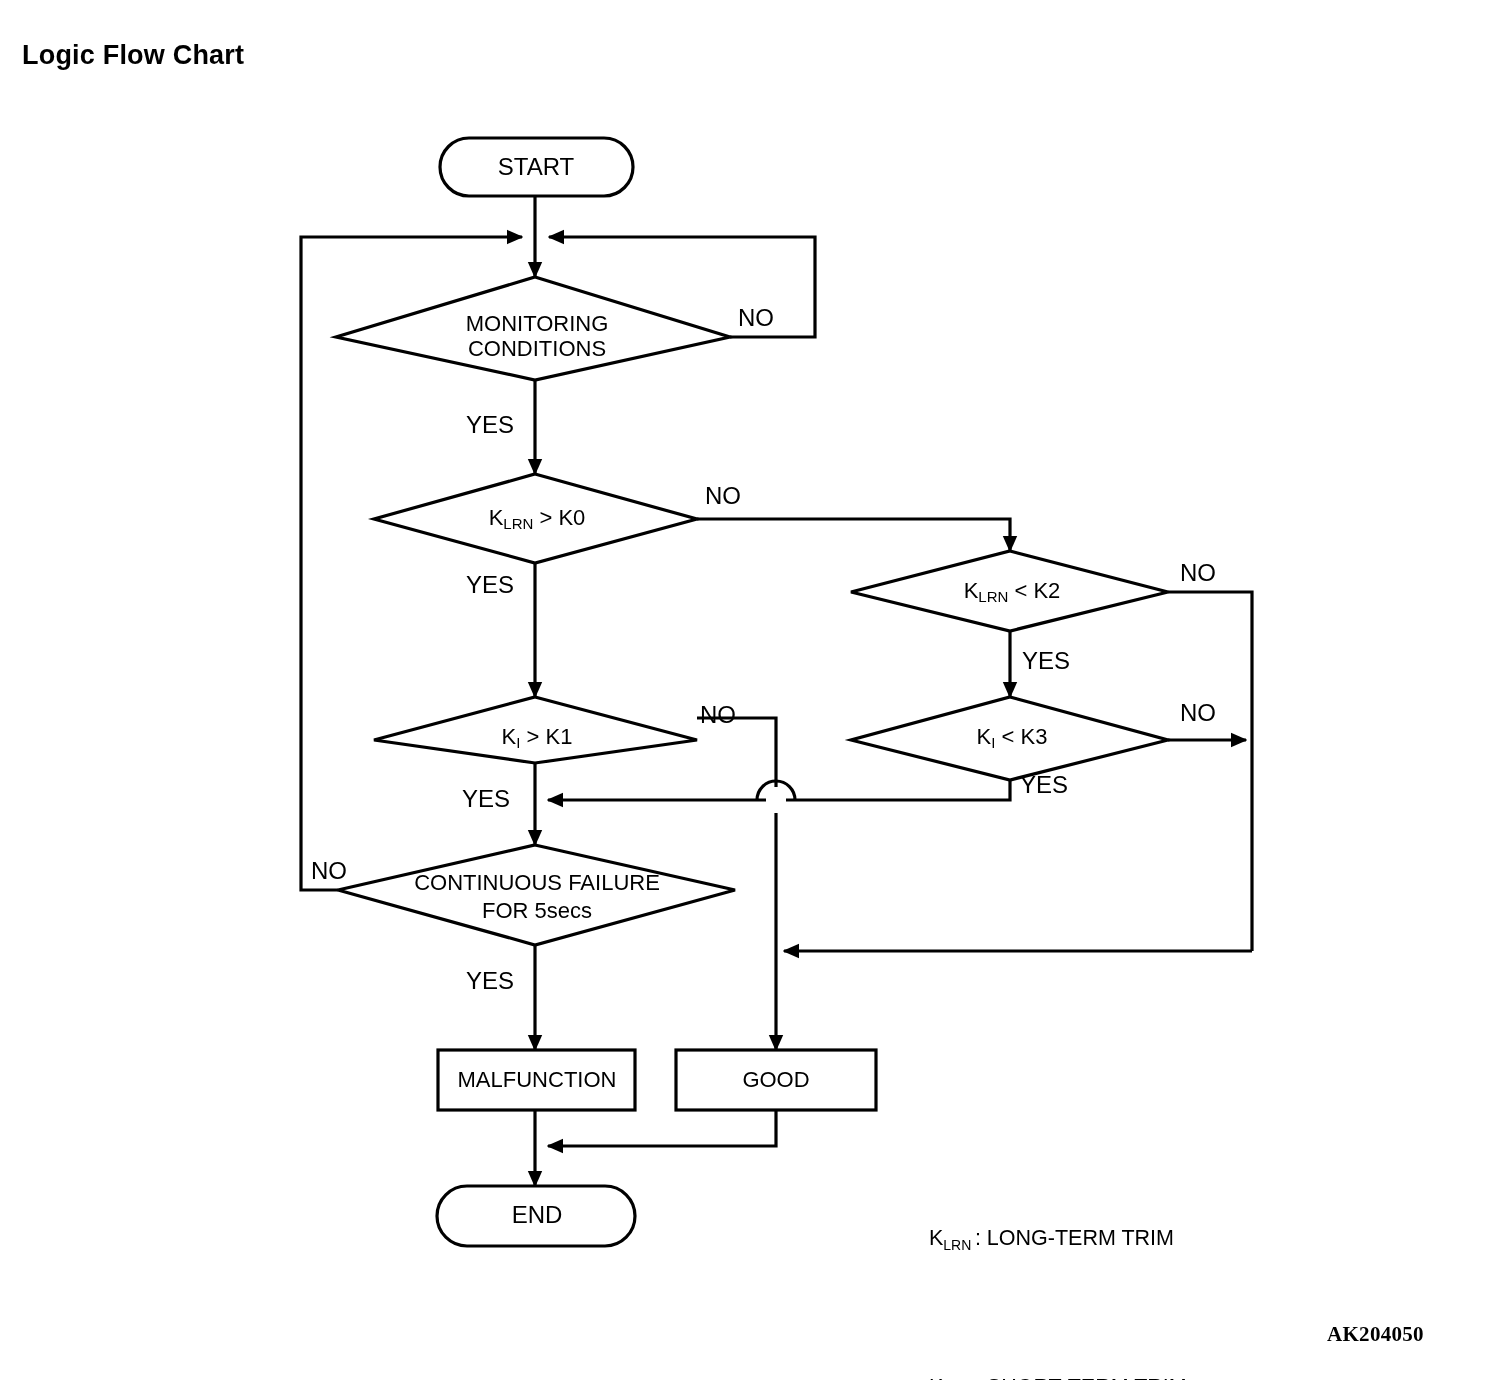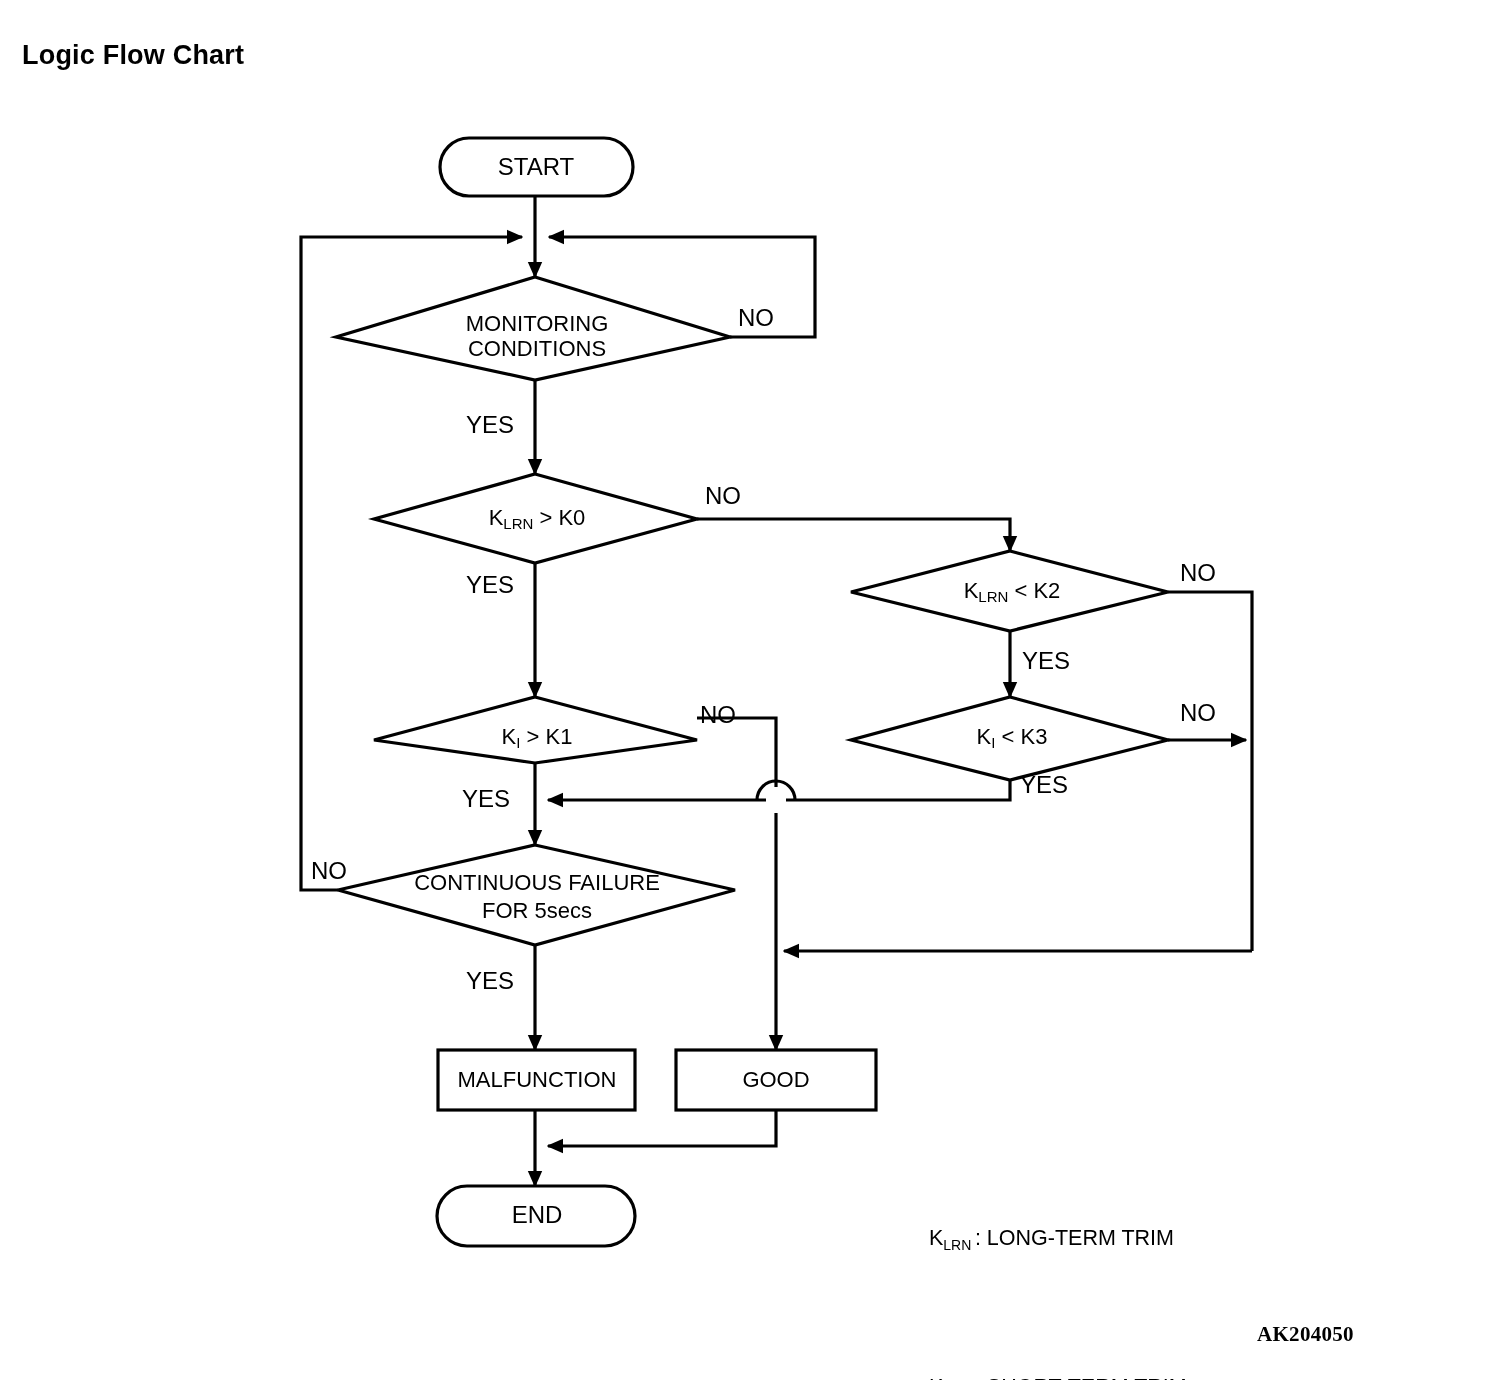--- a/index.html
+++ b/index.html
@@ -81,21 +81,21 @@
     white-space: pre;
   }
   .legend-row { display: block; }
   .legend-key {
     display: inline-block;
     width: 46px;
   }
   .legend-sub { font-size: 14px; }
   #ref-code {
     position: absolute;
-    left: 1257px;
+    left: 1327px;
     top: 1322px;
     font-family: "Liberation Serif", serif;
     font-size: 21px;
     font-weight: bold;
     letter-spacing: 0.3px;
   }
 </style>
 </head>
 <body>
 

